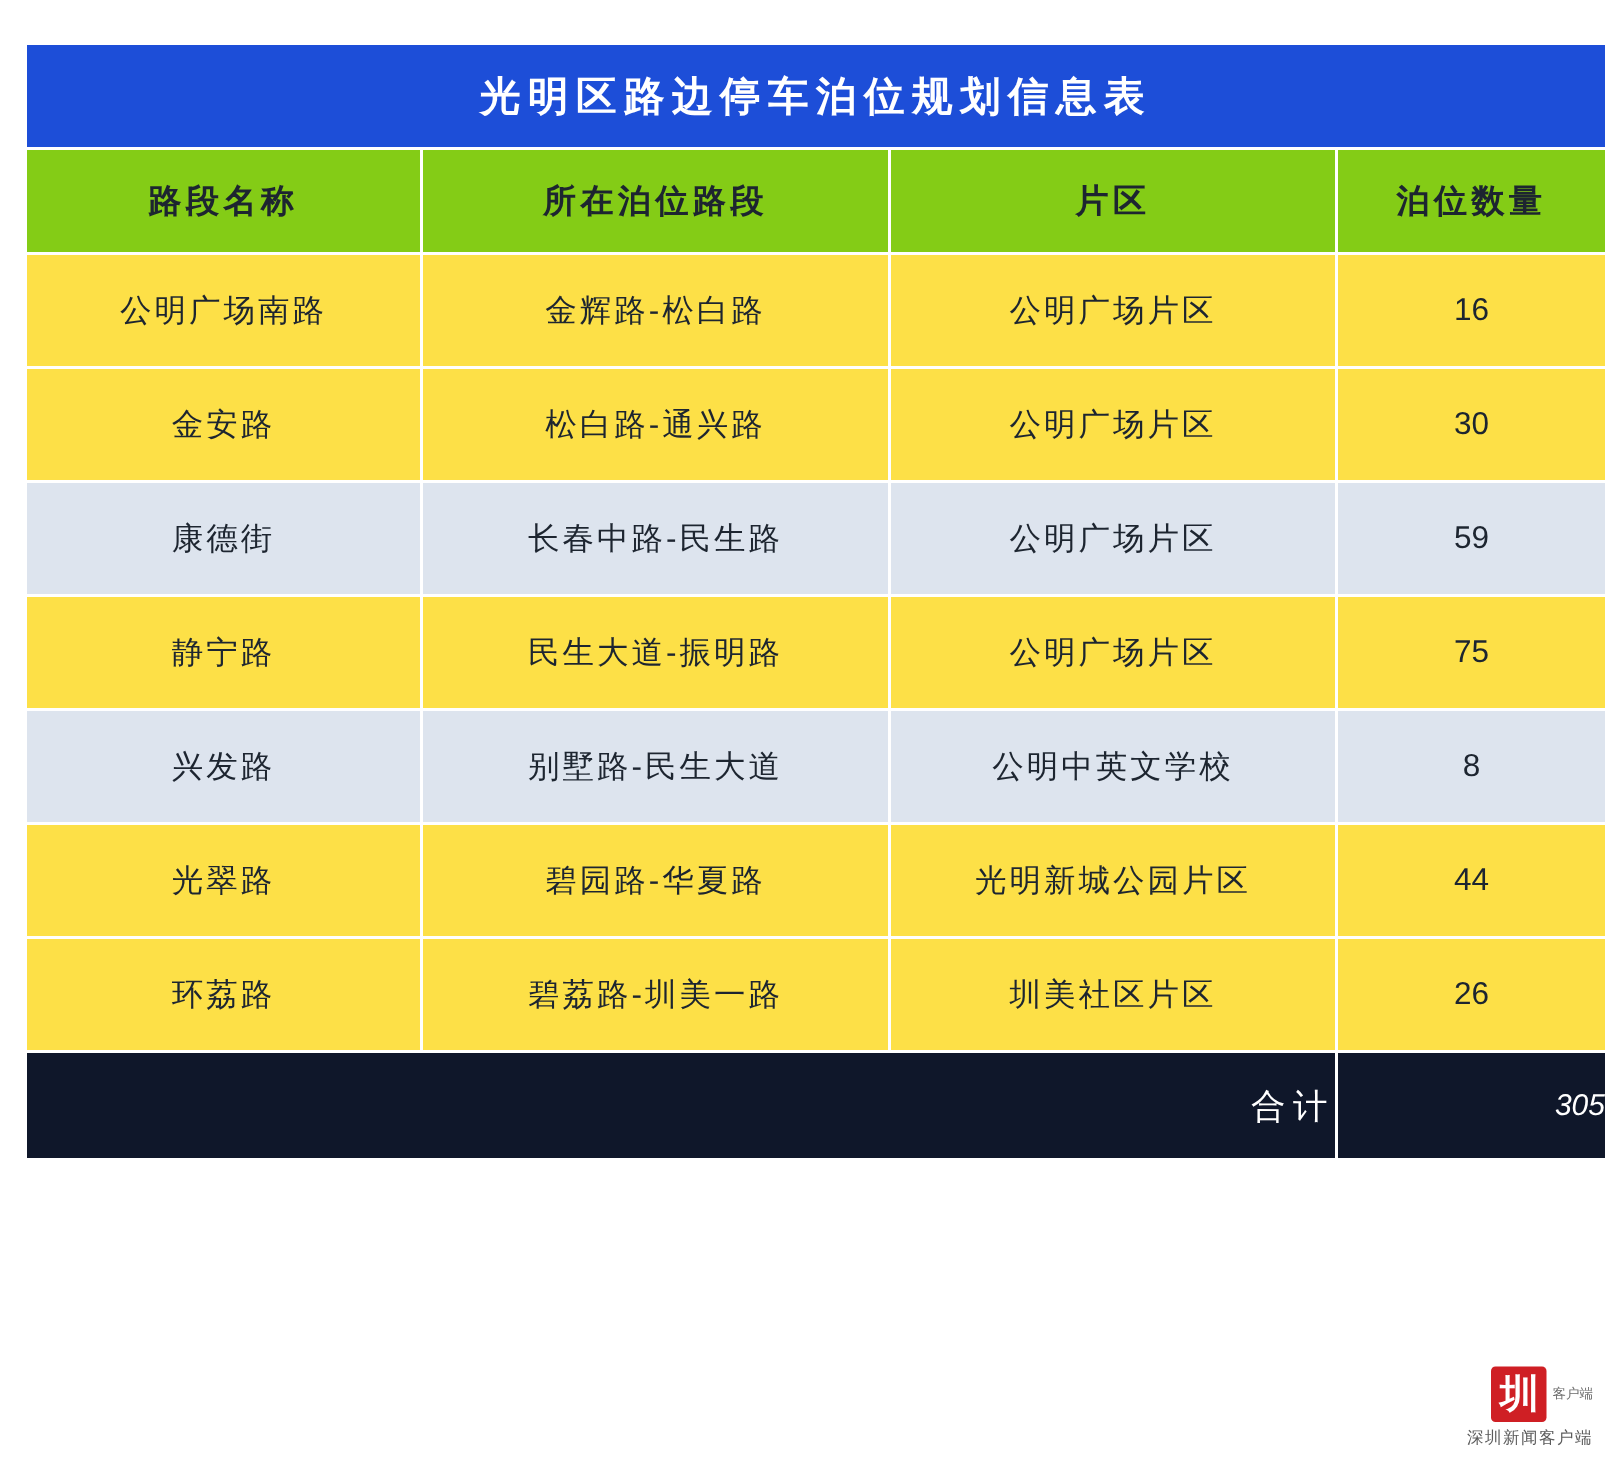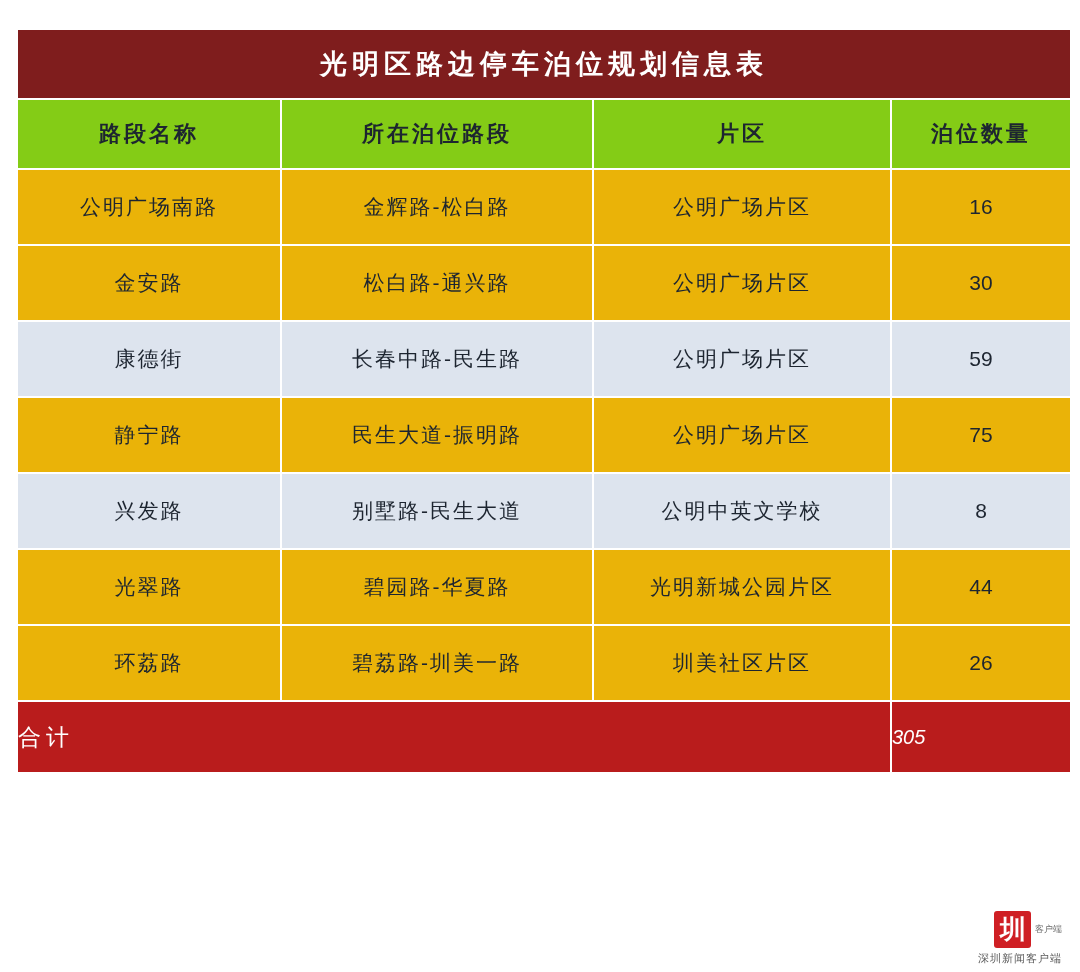--- a/index.html
+++ b/index.html
@@ -25,21 +25,21 @@
     border-collapse: separate;
     border-spacing: 2px 2px;
     table-layout: fixed;
   }
   table.parking-table col.c1 { width: 262px; }
   table.parking-table col.c2 { width: 310px; }
   table.parking-table col.c3 { width: 296px; }
   table.parking-table col.c4 { width: 178px; }
 
   .title-row td {
-    background: #7f1d1d;
+    background: #1d4ed8;
     color: #ffffff;
     text-align: center;
     font-size: 27px;
     letter-spacing: 5px;
     font-weight: bold;
     height: 68px;
     padding: 0;
   }
   .header-row td {
     background: #84cc16;
@@ -52,30 +52,30 @@
     padding: 0;
   }
   .data-row td {
     text-align: center;
     font-size: 21px;
     letter-spacing: 2px;
     color: #1d2530;
     height: 74px;
     padding: 0;
   }
-  .data-row.odd td { background: #eab308; }
+  .data-row.odd td { background: #fde047; }
   .data-row.even td { background: #dde4ee; }
   .data-row td.num {
     letter-spacing: 0;
     font-size: 21px;
   }
   .total-row td {
-    background: #b91c1c;
+    background: #0f172a;
     color: #ffffff;
-    text-align: left;
+    text-align: right;
     font-size: 23px;
     letter-spacing: 5px;
     height: 70px;
     padding: 0;
   }
   .total-row td.num {
     letter-spacing: 0;
     font-size: 20px;
     font-style: italic;
   }

